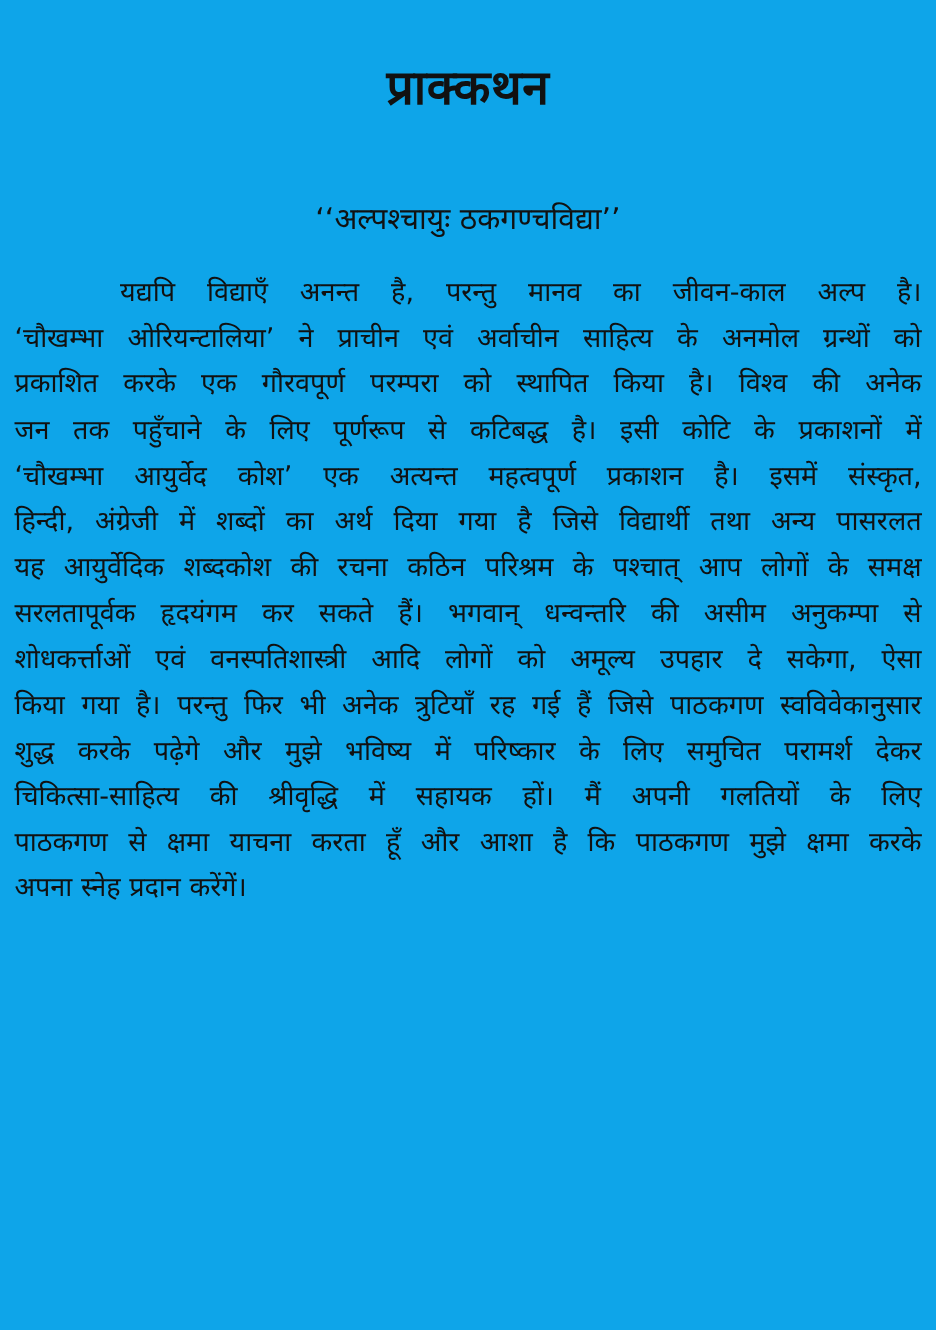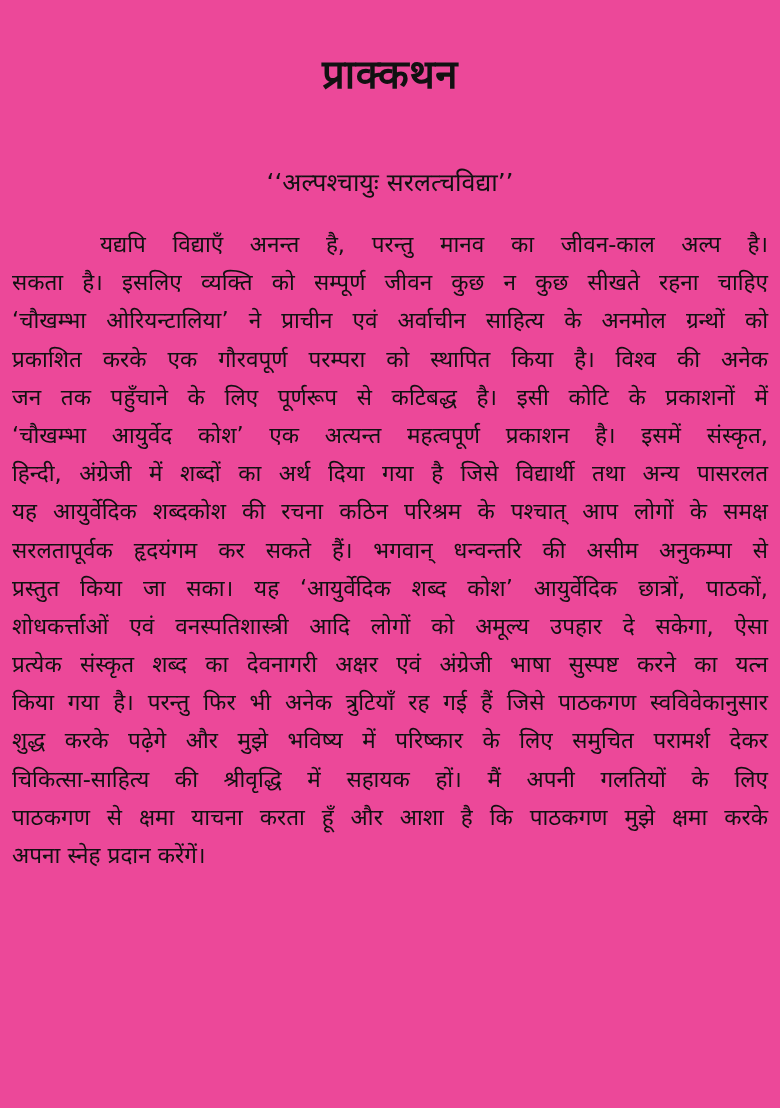--- a/index.html
+++ b/index.html
@@ -14,21 +14,21 @@
       position: relative;
       color: #111111;
       font-family: "DejaVu Sans", "Liberation Sans", sans-serif;
     }
     .page {
       position: absolute;
       left: 0;
       top: 0;
       width: 780px;
       height: 1108px;
-      background: #ec4899;
+      background: #0ea5e9;
     }
     .title {
       position: absolute;
       top: 44px;
       left: 0;
       width: 780px;
       text-align: center;
       font-size: 40px;
       font-weight: bold;
       line-height: 60px;
@@ -64,34 +64,31 @@
     }
     .line.last {
       text-align-last: left;
     }
   </style>
 </head>
 <body>
 
 <div class="page">
   <div class="title">प्राक्कथन</div>
-  <div class="subtitle">‘‘अल्पश्चायुः सरलत्चविद्या’’</div>
+  <div class="subtitle">‘‘अल्पश्चायुः ठकगण्चविद्या’’</div>
 
   <div class="body-text">
     <span class="line indent">यद्यपि विद्याएँ अनन्त है, परन्तु मानव का जीवन-काल अल्प है।</span>
-    <span class="line">सकता है। इसलिए व्यक्ति को सम्पूर्ण जीवन कुछ न कुछ सीखते रहना चाहिए</span>
     <span class="line">‘चौखम्भा ओरियन्टालिया’ ने प्राचीन एवं अर्वाचीन साहित्य के अनमोल ग्रन्थों को</span>
     <span class="line">प्रकाशित करके एक गौरवपूर्ण परम्परा को स्थापित किया है। विश्व की अनेक</span>
     <span class="line">जन तक पहुँचाने के लिए पूर्णरूप से कटिबद्ध है। इसी कोटि के प्रकाशनों में</span>
     <span class="line">‘चौखम्भा आयुर्वेद कोश’ एक अत्यन्त महत्वपूर्ण प्रकाशन है। इसमें संस्कृत,</span>
     <span class="line">हिन्दी, अंग्रेजी में शब्दों का अर्थ दिया गया है जिसे विद्यार्थी तथा अन्य पासरलत</span>
     <span class="line">यह आयुर्वेदिक शब्दकोश की रचना कठिन परिश्रम के पश्चात् आप लोगों के समक्ष</span>
     <span class="line">सरलतापूर्वक हृदयंगम कर सकते हैं। भगवान् धन्वन्तरि की असीम अनुकम्पा से</span>
-    <span class="line">प्रस्तुत किया जा सका। यह ‘आयुर्वेदिक शब्द कोश’ आयुर्वेदिक छात्रों, पाठकों,</span>
     <span class="line">शोधकर्त्ताओं एवं वनस्पतिशास्त्री आदि लोगों को अमूल्य उपहार दे सकेगा, ऐसा</span>
-    <span class="line">प्रत्येक संस्कृत शब्द का देवनागरी अक्षर एवं अंग्रेजी भाषा सुस्पष्ट करने का यत्न</span>
     <span class="line">किया गया है। परन्तु फिर भी अनेक त्रुटियाँ रह गई हैं जिसे पाठकगण स्वविवेकानुसार</span>
     <span class="line">शुद्ध करके पढ़ेगे और मुझे भविष्य में परिष्कार के लिए समुचित परामर्श देकर</span>
     <span class="line">चिकित्सा-साहित्य की श्रीवृद्धि में सहायक हों। मैं अपनी गलतियों के लिए</span>
     <span class="line">पाठकगण से क्षमा याचना करता हूँ और आशा है कि पाठकगण मुझे क्षमा करके</span>
     <span class="line last">अपना स्नेह प्रदान करेंगें।</span>
   </div>
 </div>
 
 </body></html>

